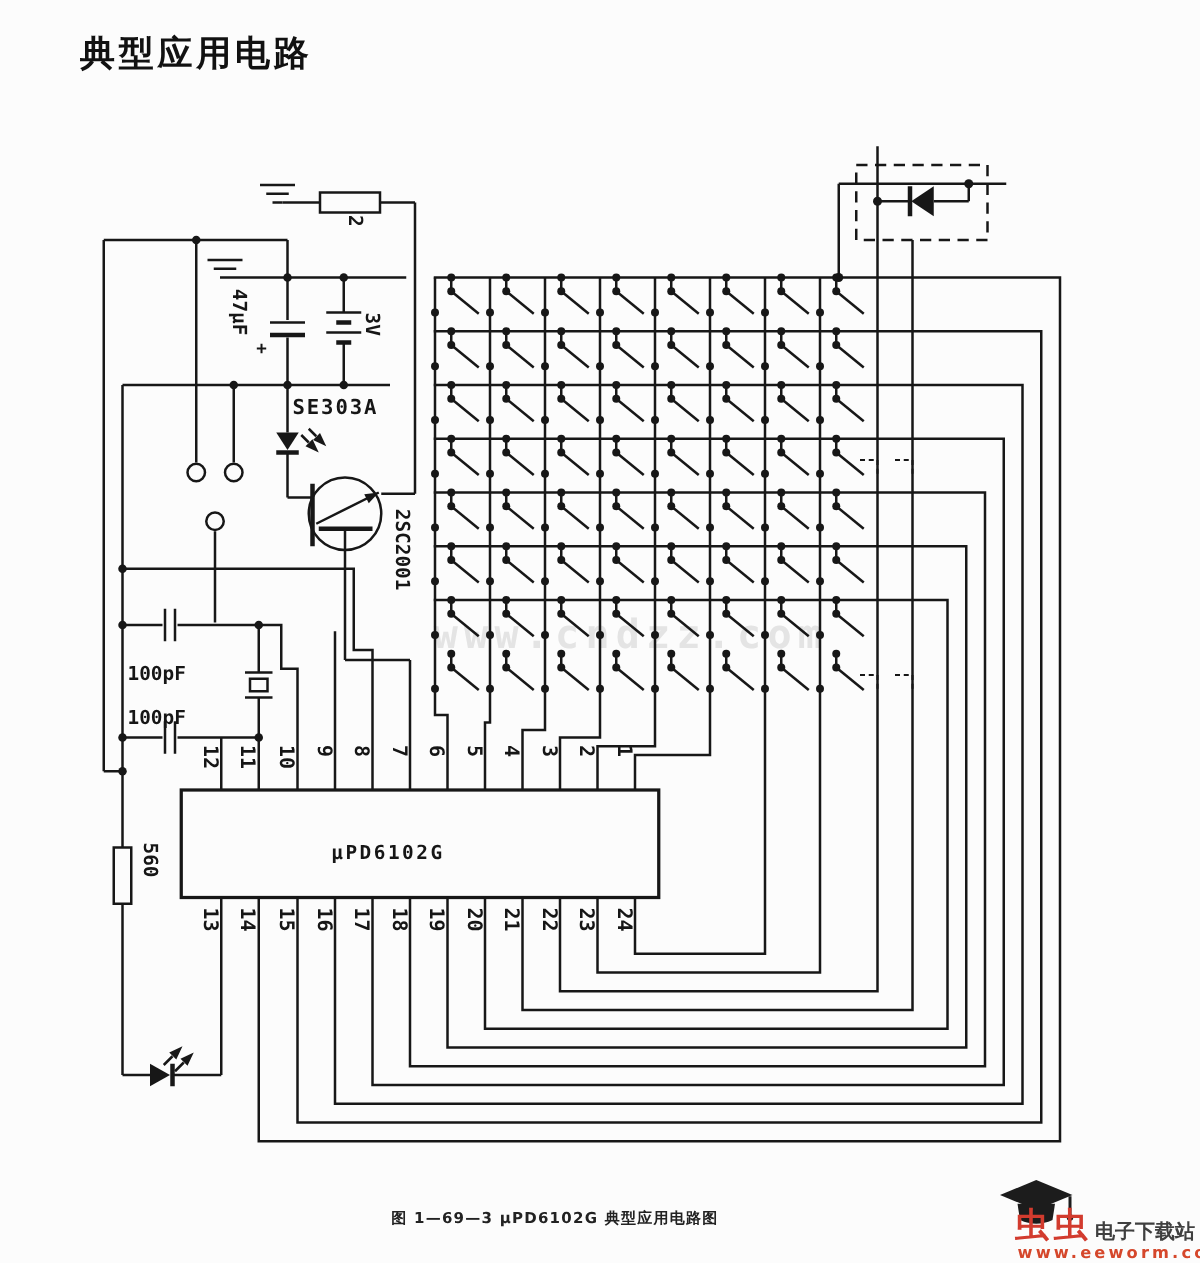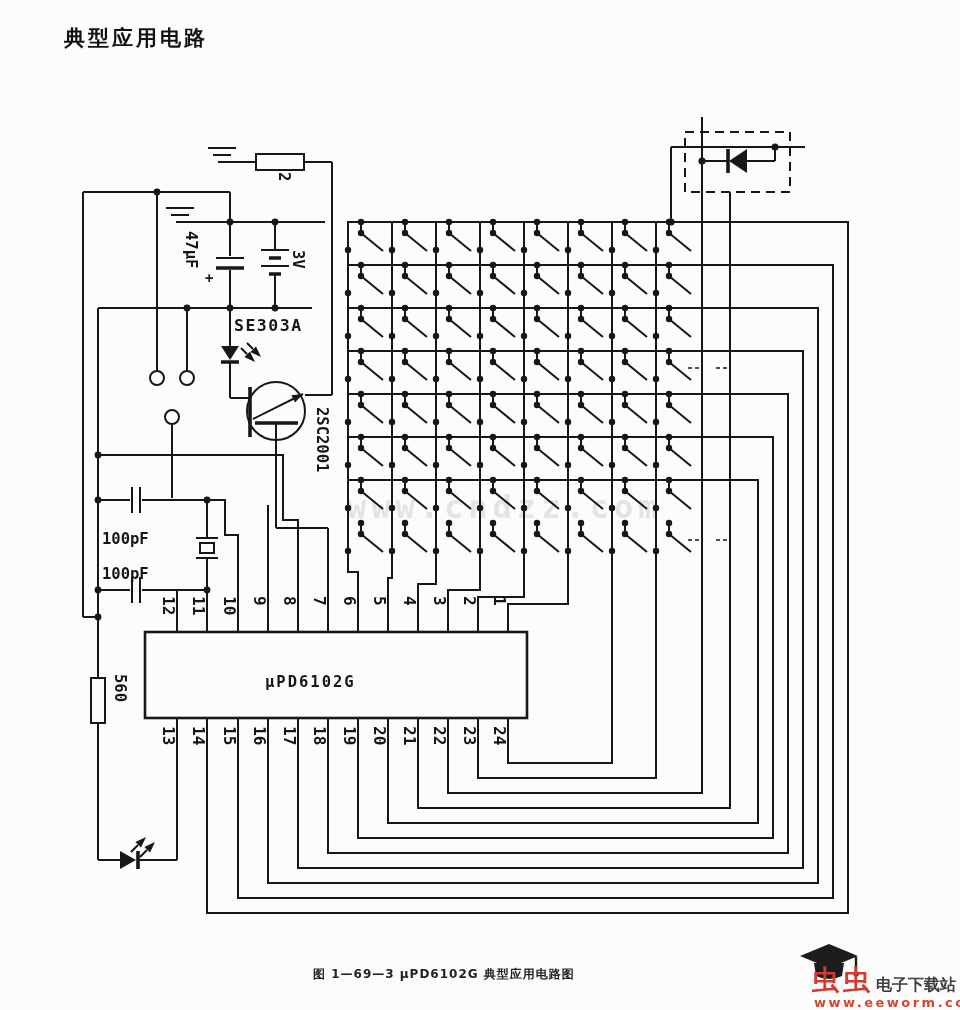--- a/index.html
+++ b/index.html
@@ -1,18 +1,18 @@
 <!DOCTYPE html>
 <html><head>
 <meta charset="utf-8">
 <style>
   html,body{margin:0;padding:0;}
   body{width:960px;height:1010px;position:relative;background:#fcfcfc;
        font-family:"DejaVu Sans",sans-serif;overflow:hidden;}
-  .page-title{position:absolute;left:64px;top:24px;font-size:21px;font-weight:bold;
+  .page-title{position:absolute;left:64px;top:24px;font-size:28px;font-weight:bold;
        color:#111;letter-spacing:3px;}
   .caption{position:absolute;left:313px;top:966px;font-size:12px;font-weight:bold;
        color:#222;letter-spacing:1px;font-family:"DejaVu Sans","DejaVu Sans Mono",sans-serif;}
   .footer-mark{position:absolute;left:790px;top:942px;width:170px;height:68px;}
   .footer-cap{position:absolute;left:6px;top:0px;}
   .footer-brand{position:absolute;left:22px;top:20px;font-size:27px;font-weight:bold;
        letter-spacing:4px;}
   .footer-site{position:absolute;left:86px;top:33px;font-size:16px;font-weight:bold;}
   .footer-url{position:absolute;left:24px;top:53px;font-size:13px;font-weight:bold;
        letter-spacing:2.5px;}

